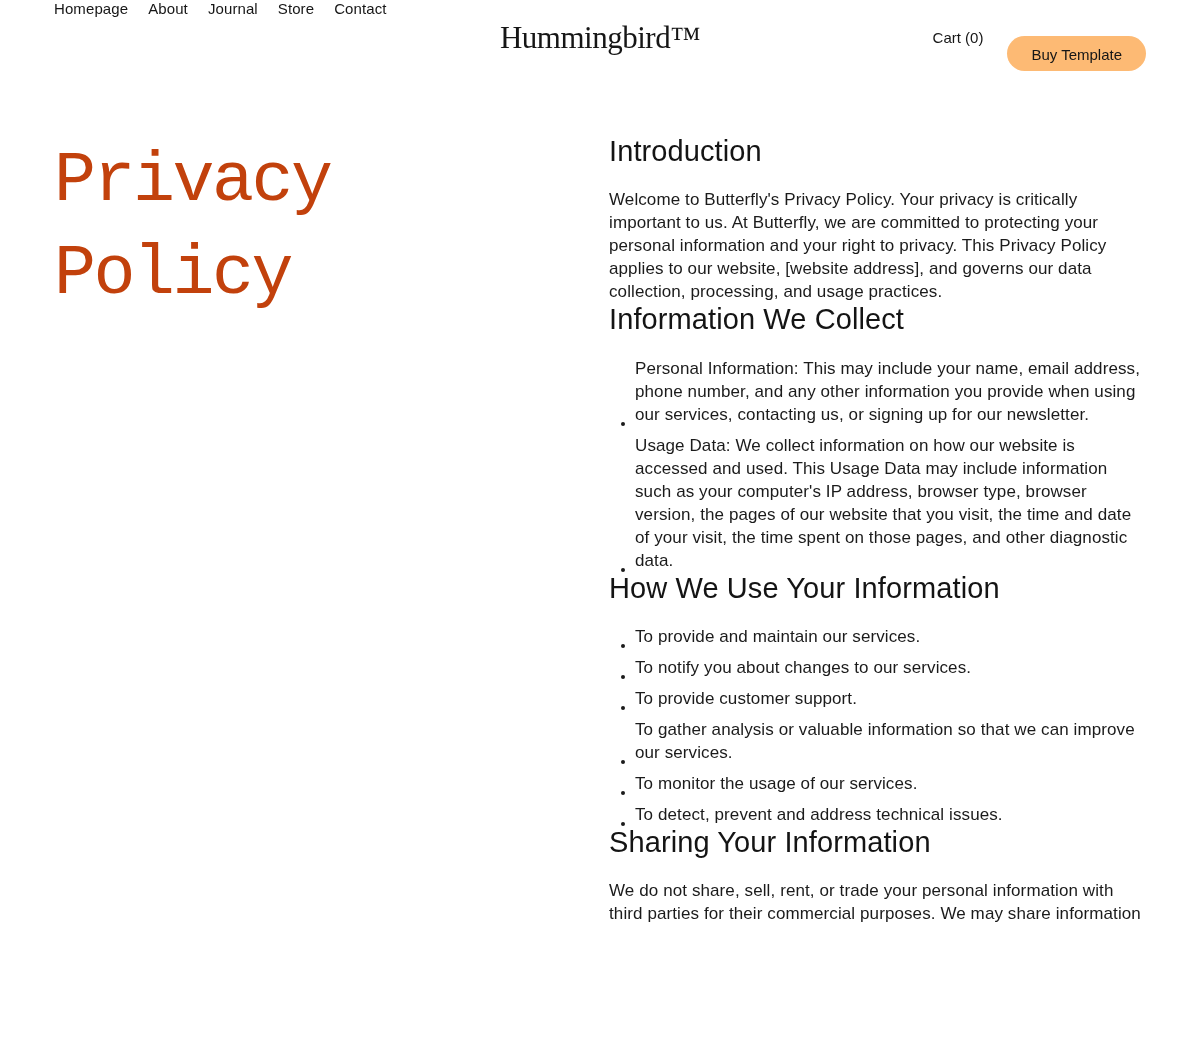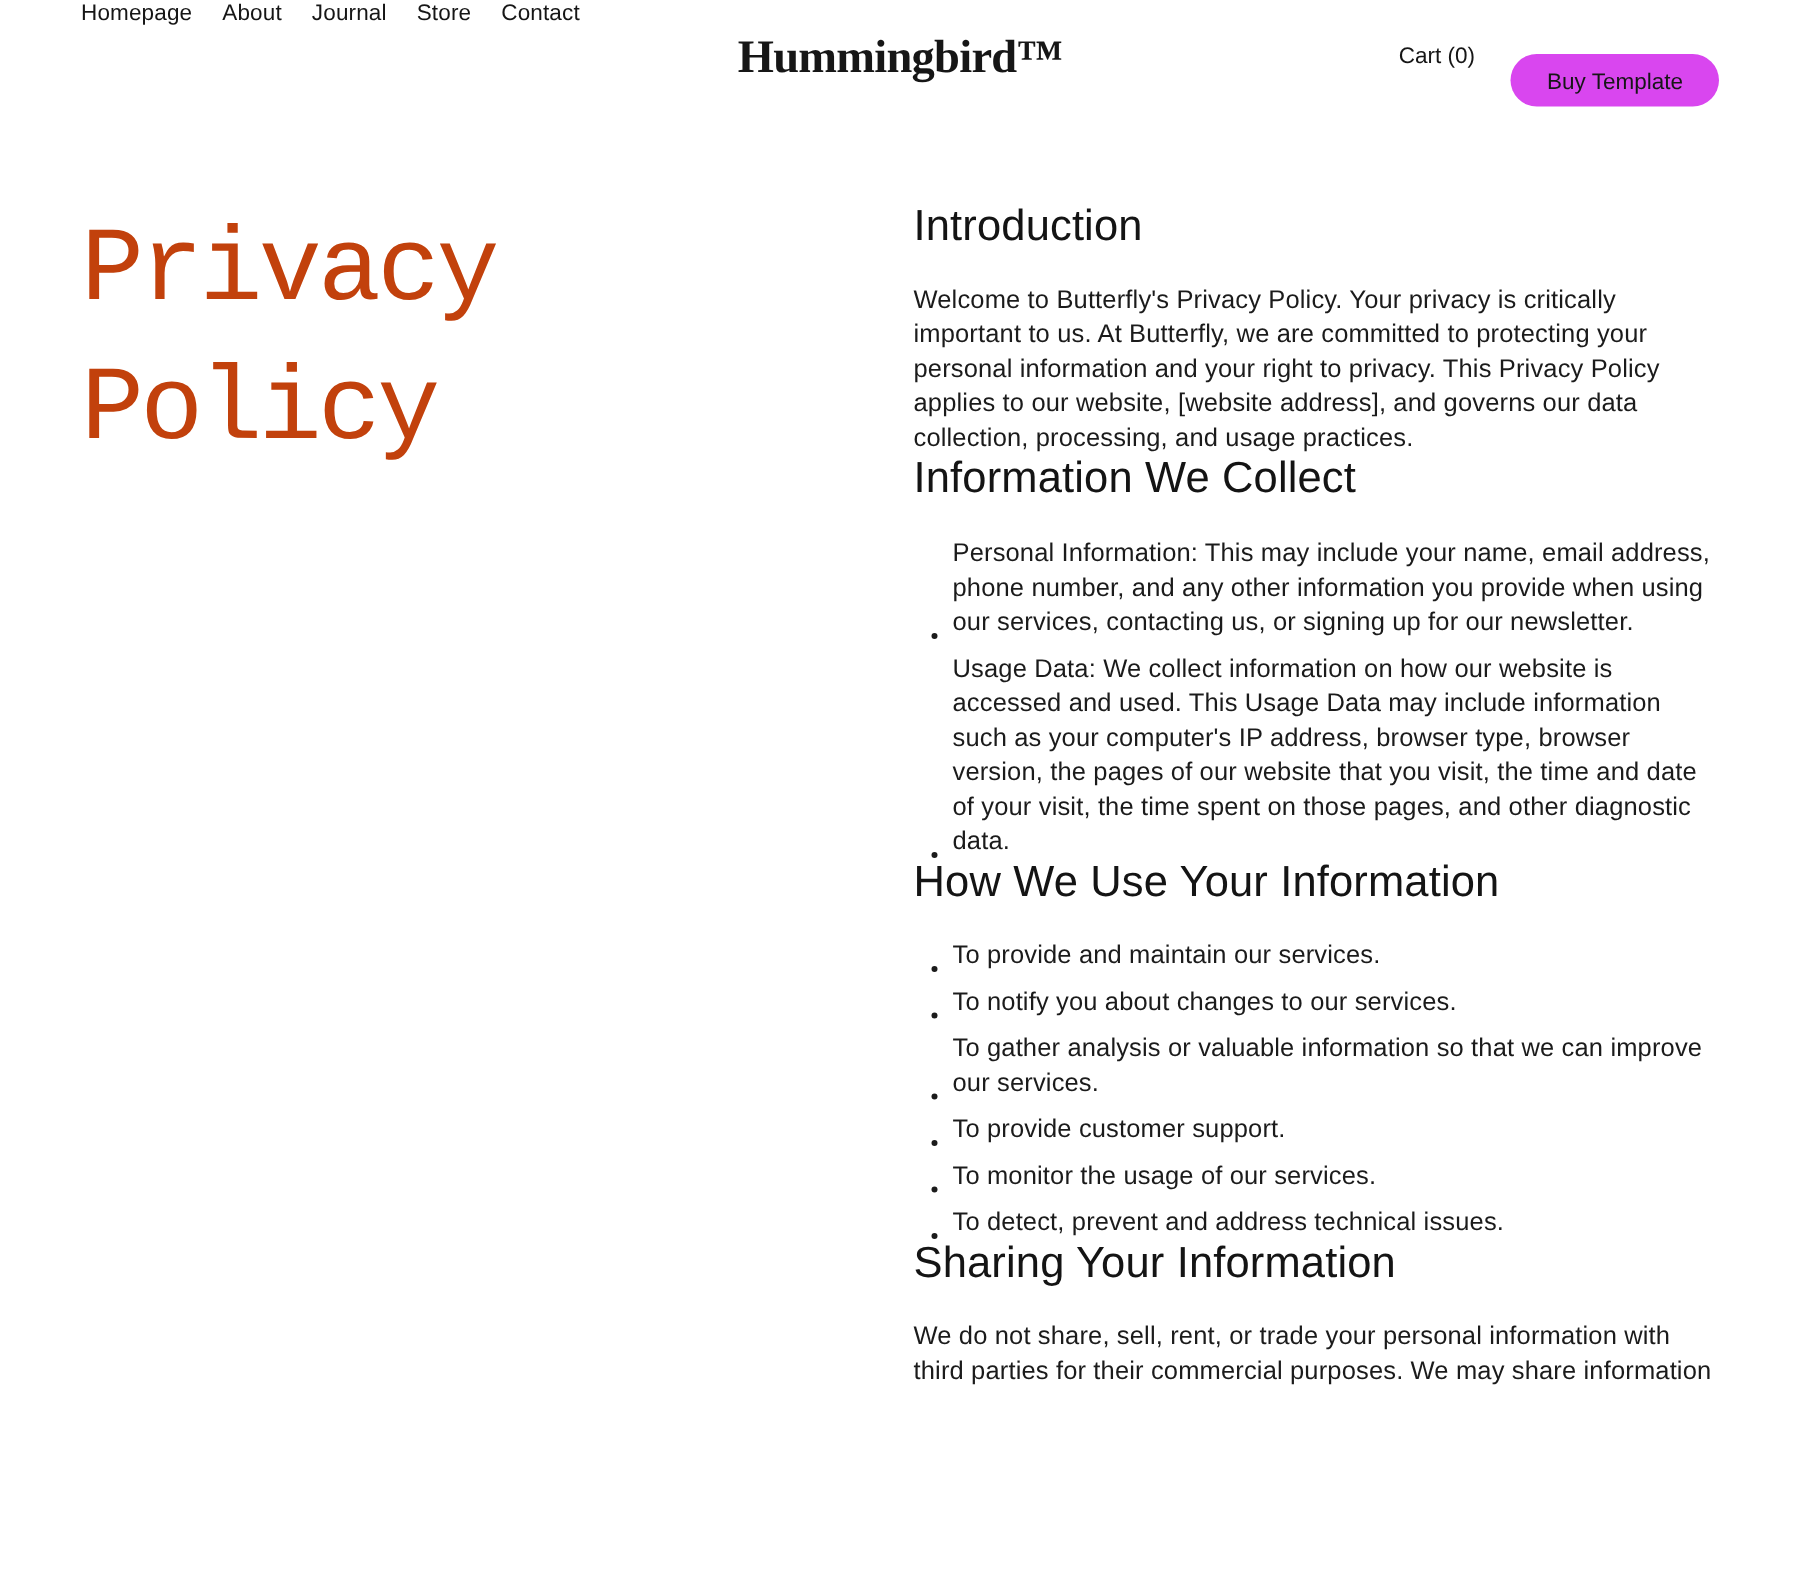--- a/index.html
+++ b/index.html
@@ -25,21 +25,21 @@
     text-decoration: none;
     letter-spacing: 0.1px;
     cursor: pointer;
   }
   .logo {
     position: absolute;
     left: 50%; top: 50%;
     transform: translate(-50%, -50%);
     font-family: "Liberation Serif", serif;
     font-size: 31px;
-    font-weight: 700;
+    font-weight: 400;
     letter-spacing: -0.5px;
     white-space: nowrap;
     cursor: pointer;
   }
   .nav-right {
     margin-left: auto;
     display: flex;
     align-items: center;
     gap: 24px;
   }
@@ -122,21 +122,21 @@
     <nav class="main-nav">
       <a>Homepage</a>
       <a>About</a>
       <a>Journal</a>
       <a>Store</a>
       <a>Contact</a>
     </nav>
     <div class="logo">Hummingbird™</div>
     <div class="nav-right">
       <a class="cart-link">Cart (0)</a>
-      <button class="buy-btn" style="background: #d946ef; color: rgb(22, 22, 22); margin-top: 32px;">Buy Template</button>
+      <button class="buy-btn" style="background: #fdba74; color: rgb(22, 22, 22); margin-top: 32px;">Buy Template</button>
     </div>
   </header>
 
   <main>
     <div class="col-left">
       <h1 class="page-title">
         <span>Privacy</span>
         <span>Policy</span>
       </h1>
     </div>
@@ -168,25 +168,25 @@
           <li>
             <span class="dot"></span>
             <span>To provide and maintain our services.</span>
           </li>
           <li>
             <span class="dot"></span>
             <span>To notify you about changes to our services.</span>
           </li>
           <li>
             <span class="dot"></span>
+            <span>To provide customer support.</span>
+          </li>
+          <li>
+            <span class="dot"></span>
             <span>To gather analysis or valuable information so that we can improve our services.</span>
-          </li>
-          <li>
-            <span class="dot"></span>
-            <span>To provide customer support.</span>
           </li>
           <li>
             <span class="dot"></span>
             <span>To monitor the usage of our services.</span>
           </li>
           <li>
             <span class="dot"></span>
             <span>To detect, prevent and address technical issues.</span>
           </li>
         </ul>

